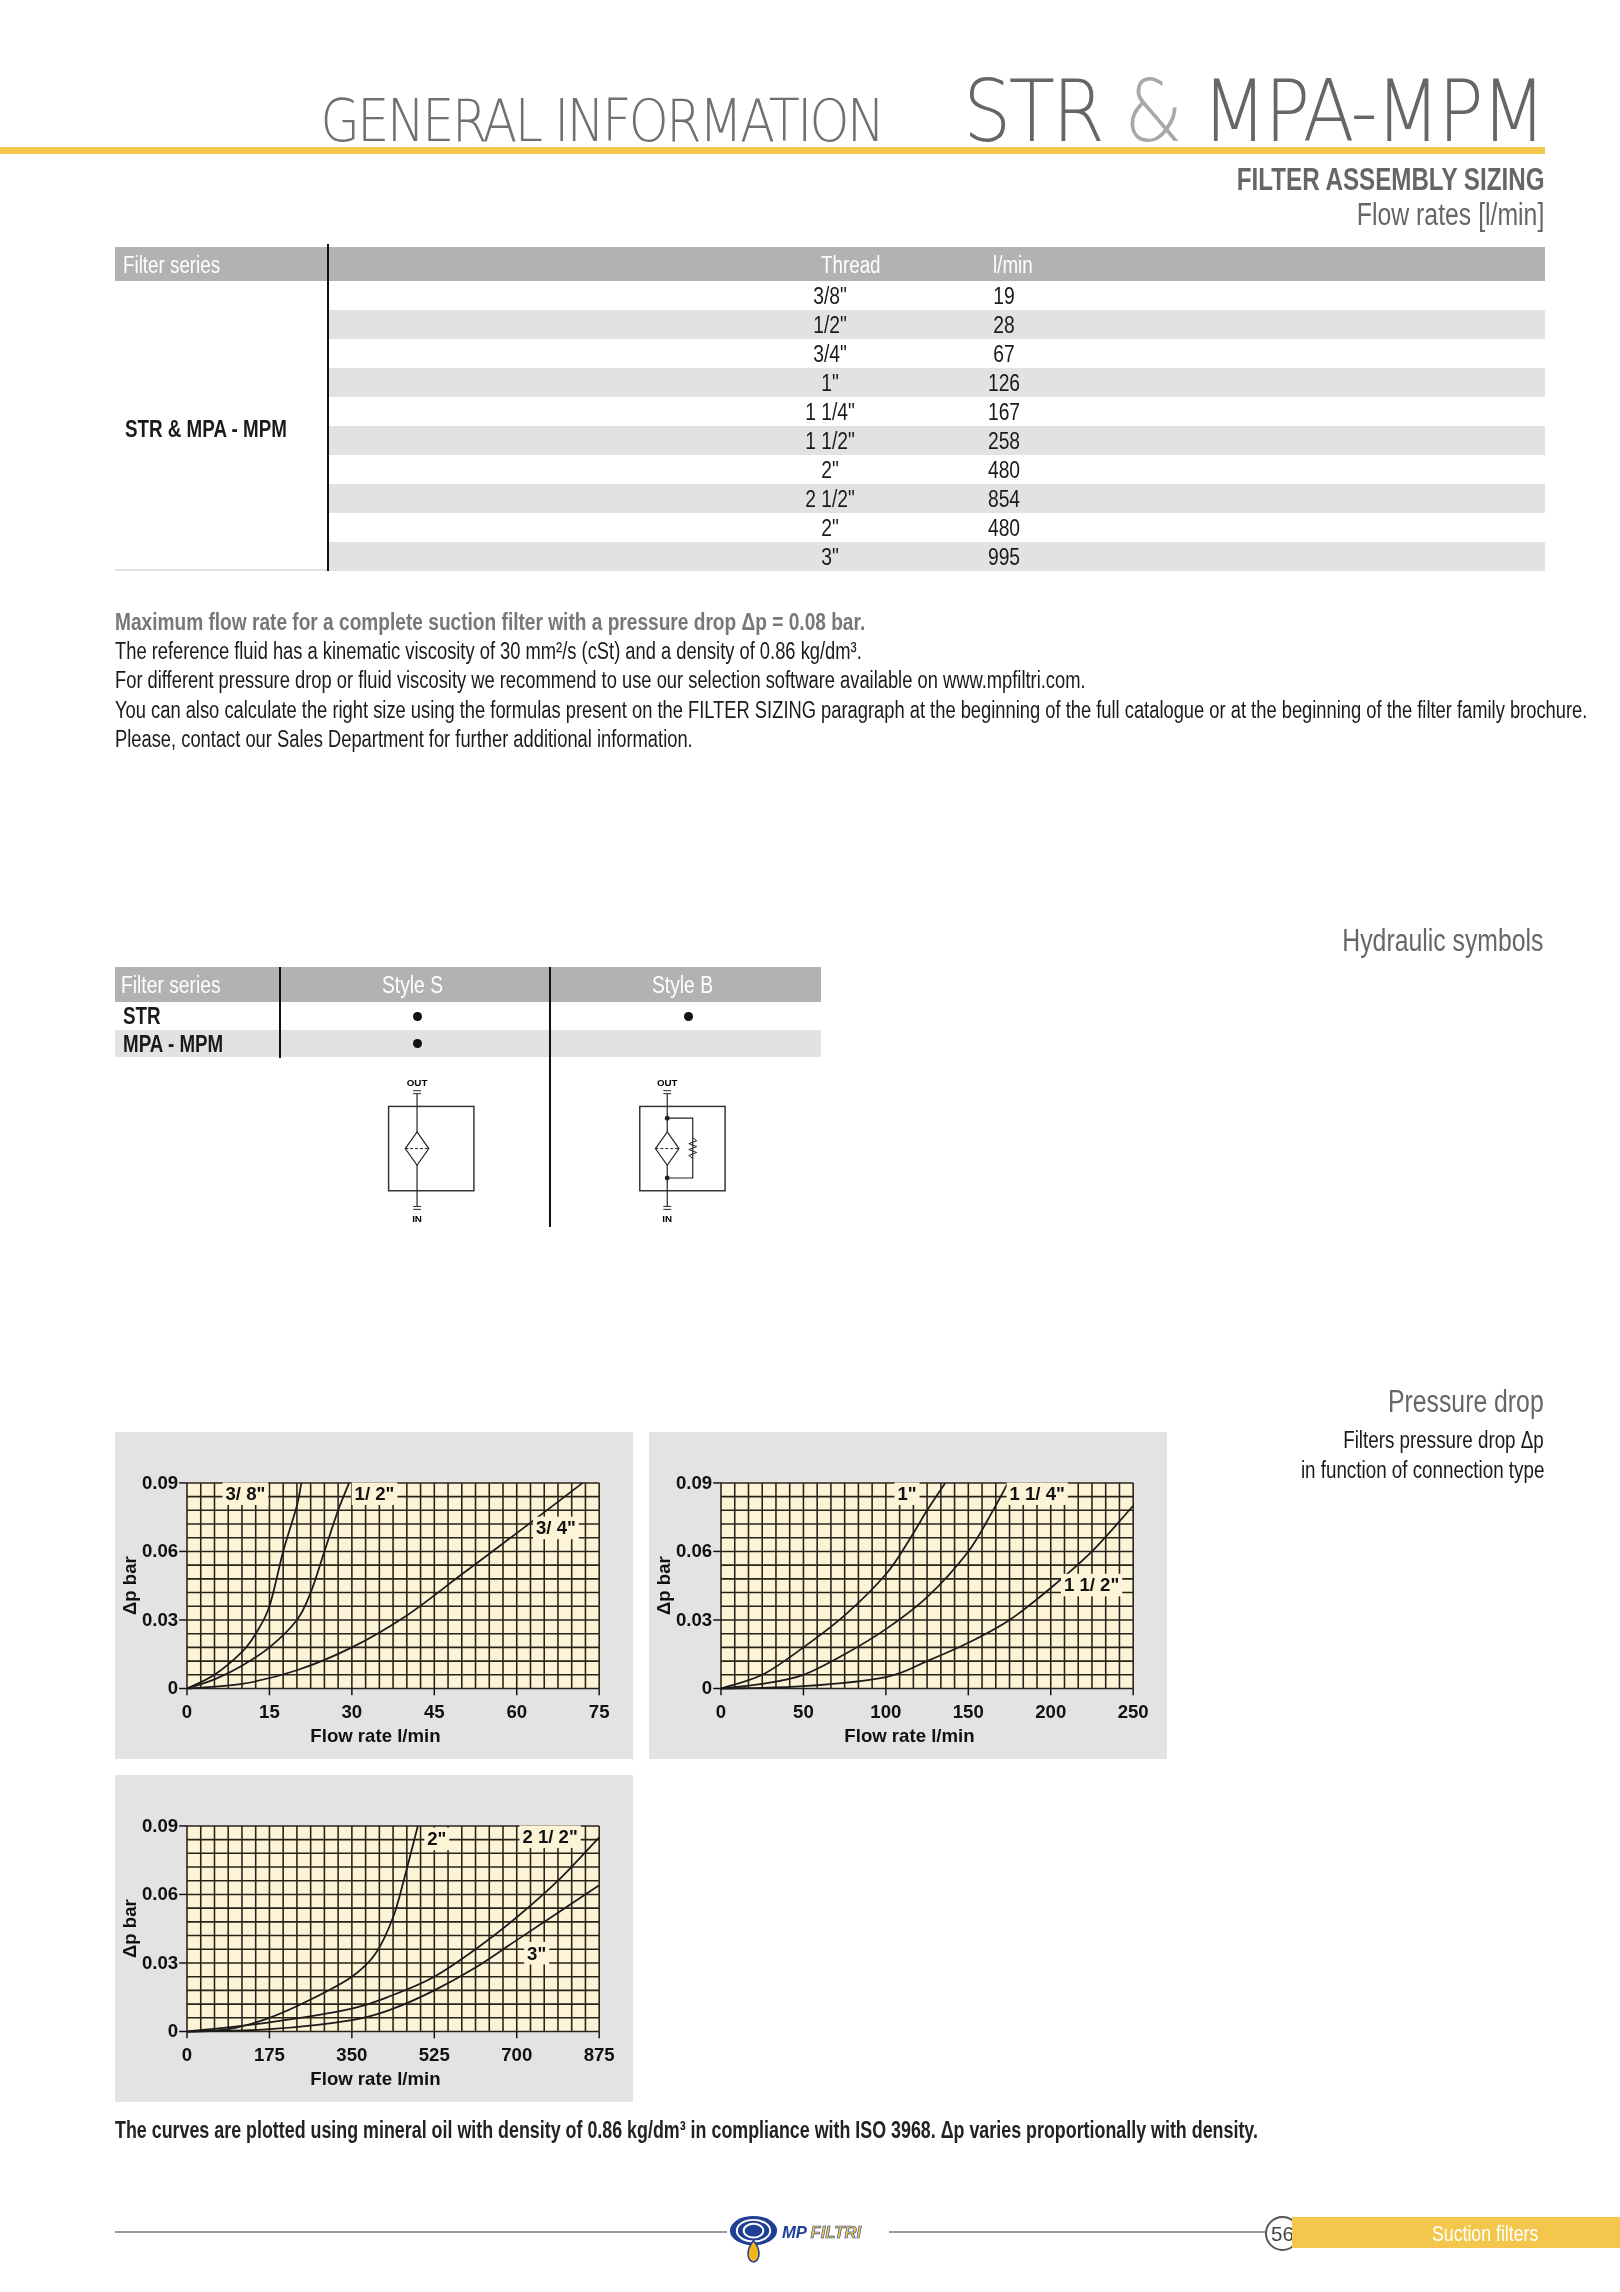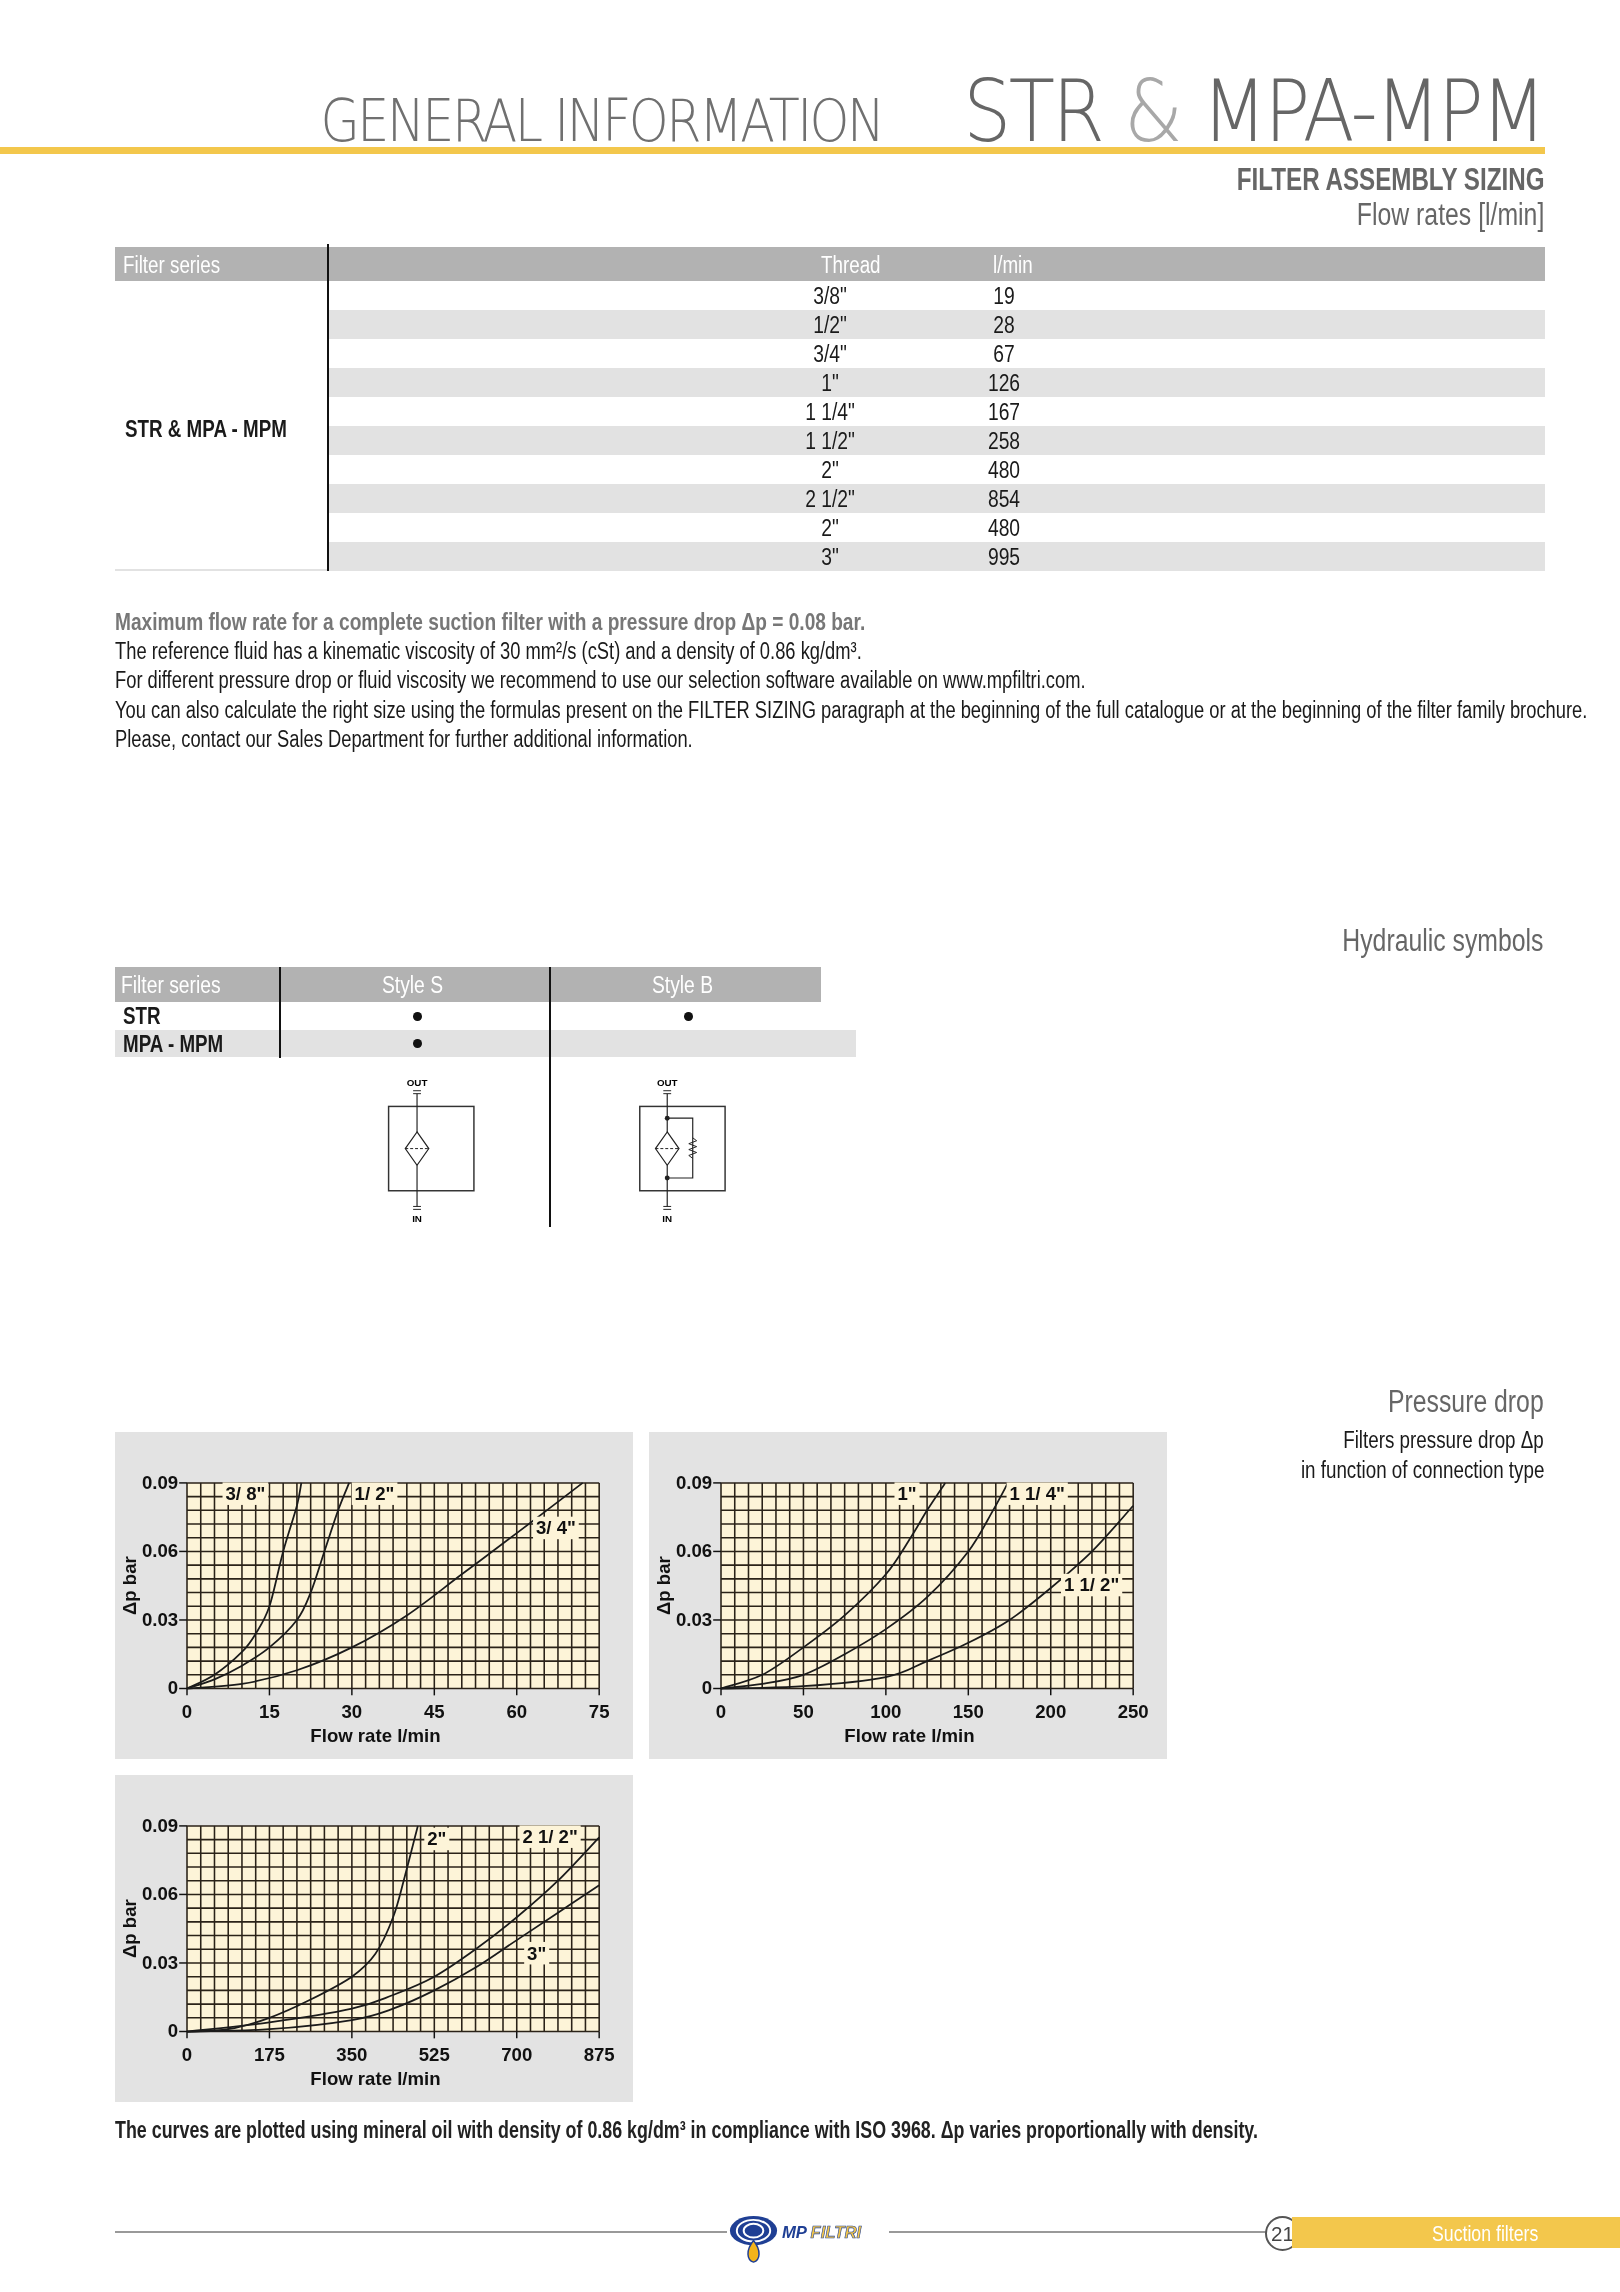--- a/index.html
+++ b/index.html
@@ -130,21 +130,21 @@
   <div class="hy-head">
     <span style="left:5.9px; transform-origin:left top;">Filter series</span>
     <span style="left:267px; transform-origin:left top;">Style S</span>
     <span style="left:537px; transform-origin:left top;">Style B</span>
   </div>
   <div class="hy-row" style="top:35px;">
     <span class="lbl">STR</span>
     <span class="dot" style="left:298px;"></span>
     <span class="dot" style="left:569px;"></span>
   </div>
-  <div class="hy-row alt" style="top:63px;padding-left:35px;">
+  <div class="hy-row alt" style="top:63px;">
     <span class="lbl">MPA - MPM</span>
     <span class="dot" style="left:298px; top:8.8px;"></span>
   </div>
   <div class="vline" style="left:164px; top:0; height:91px;"></div>
   <div class="vline" style="left:434px; top:0; height:260px;"></div>
 
   <svg style="position:absolute; left:245px; top:110px;" width="118" height="152" viewBox="0 0 120 155">
     <text x="58" y="9" text-anchor="middle" font-family="Liberation Sans, sans-serif" font-size="10" font-weight="bold">OUT</text>
     <line x1="54" y1="14" x2="62" y2="14" stroke="#222" stroke-width="1"></line>
     <line x1="54" y1="17" x2="62" y2="17" stroke="#222" stroke-width="1"></line>
@@ -442,17 +442,17 @@
 <div id="footer-line"></div>
 <svg id="logo" width="162" height="59" viewBox="0 0 165 60">
   <rect x="0" y="0" width="165" height="60" fill="#fff"></rect>
   <ellipse cx="27" cy="20" rx="24" ry="15" fill="#1f3f94"></ellipse>
   <ellipse cx="27" cy="20" rx="17" ry="11" fill="none" stroke="#fff" stroke-width="2"></ellipse>
   <ellipse cx="27" cy="20" rx="10" ry="7" fill="none" stroke="#fff" stroke-width="2"></ellipse>
   <path d="M27 30 C 19 40, 20 50, 27 52 C 34 50, 35 40, 27 30 Z" fill="#f3b41c" stroke="#1f3f94" stroke-width="1.5"></path>
   <text x="56" y="27" font-family="Liberation Sans, sans-serif" font-weight="bold" font-size="17" fill="#1f3f94" font-style="italic">MP</text>
   <text x="85" y="27" font-family="Liberation Sans, sans-serif" font-weight="bold" font-size="17" fill="#f3c74c" stroke="#1f3f94" stroke-width="0.6" font-style="italic">FILTRI</text>
 </svg>
-<div id="page-num">21</div>
+<div id="page-num">56</div>
 <div id="footer-band">
   <span>Suction filters</span>
 </div>
 
 
 </body></html>

